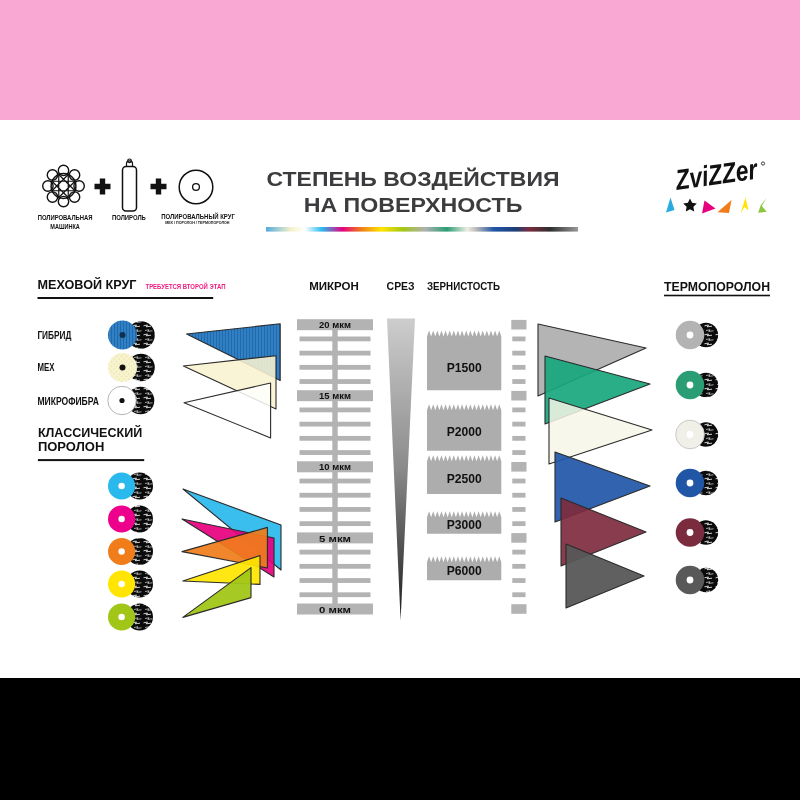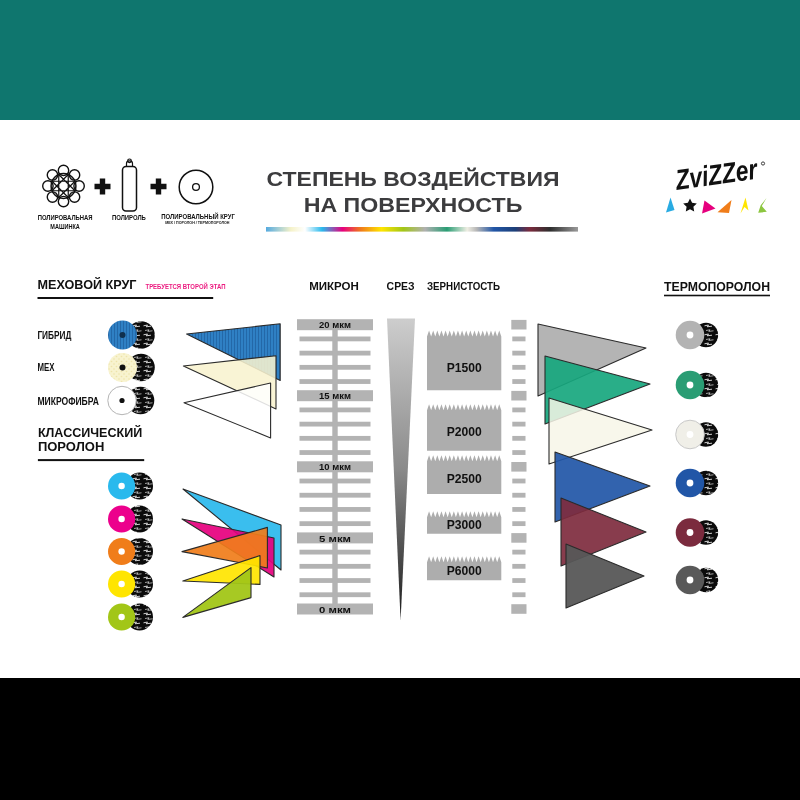--- a/index.html
+++ b/index.html
@@ -1,17 +1,17 @@
 <!DOCTYPE html>
 <html><head>
 <meta charset="utf-8">
 <style>
   html,body{margin:0;padding:0;}
   body{width:800px;height:800px;background:#000;font-family:"Liberation Sans",sans-serif;overflow:hidden;}
-  #page{position:relative;width:800px;height:644px;background:#0f766e;}
+  #page{position:relative;width:800px;height:644px;background:#f9a8d4;}
   #content{position:absolute;left:0;top:120px;width:800px;height:558px;background:#fff;}
   svg{position:absolute;left:0;top:0;}
   text{font-family:"Liberation Sans",sans-serif;font-weight:bold;fill:#111;}
 </style>
 </head>
 <body>
 <div id="page">
   <div id="content"></div>
   <svg width="800" height="800" viewBox="0 0 800 800">
     <defs>

